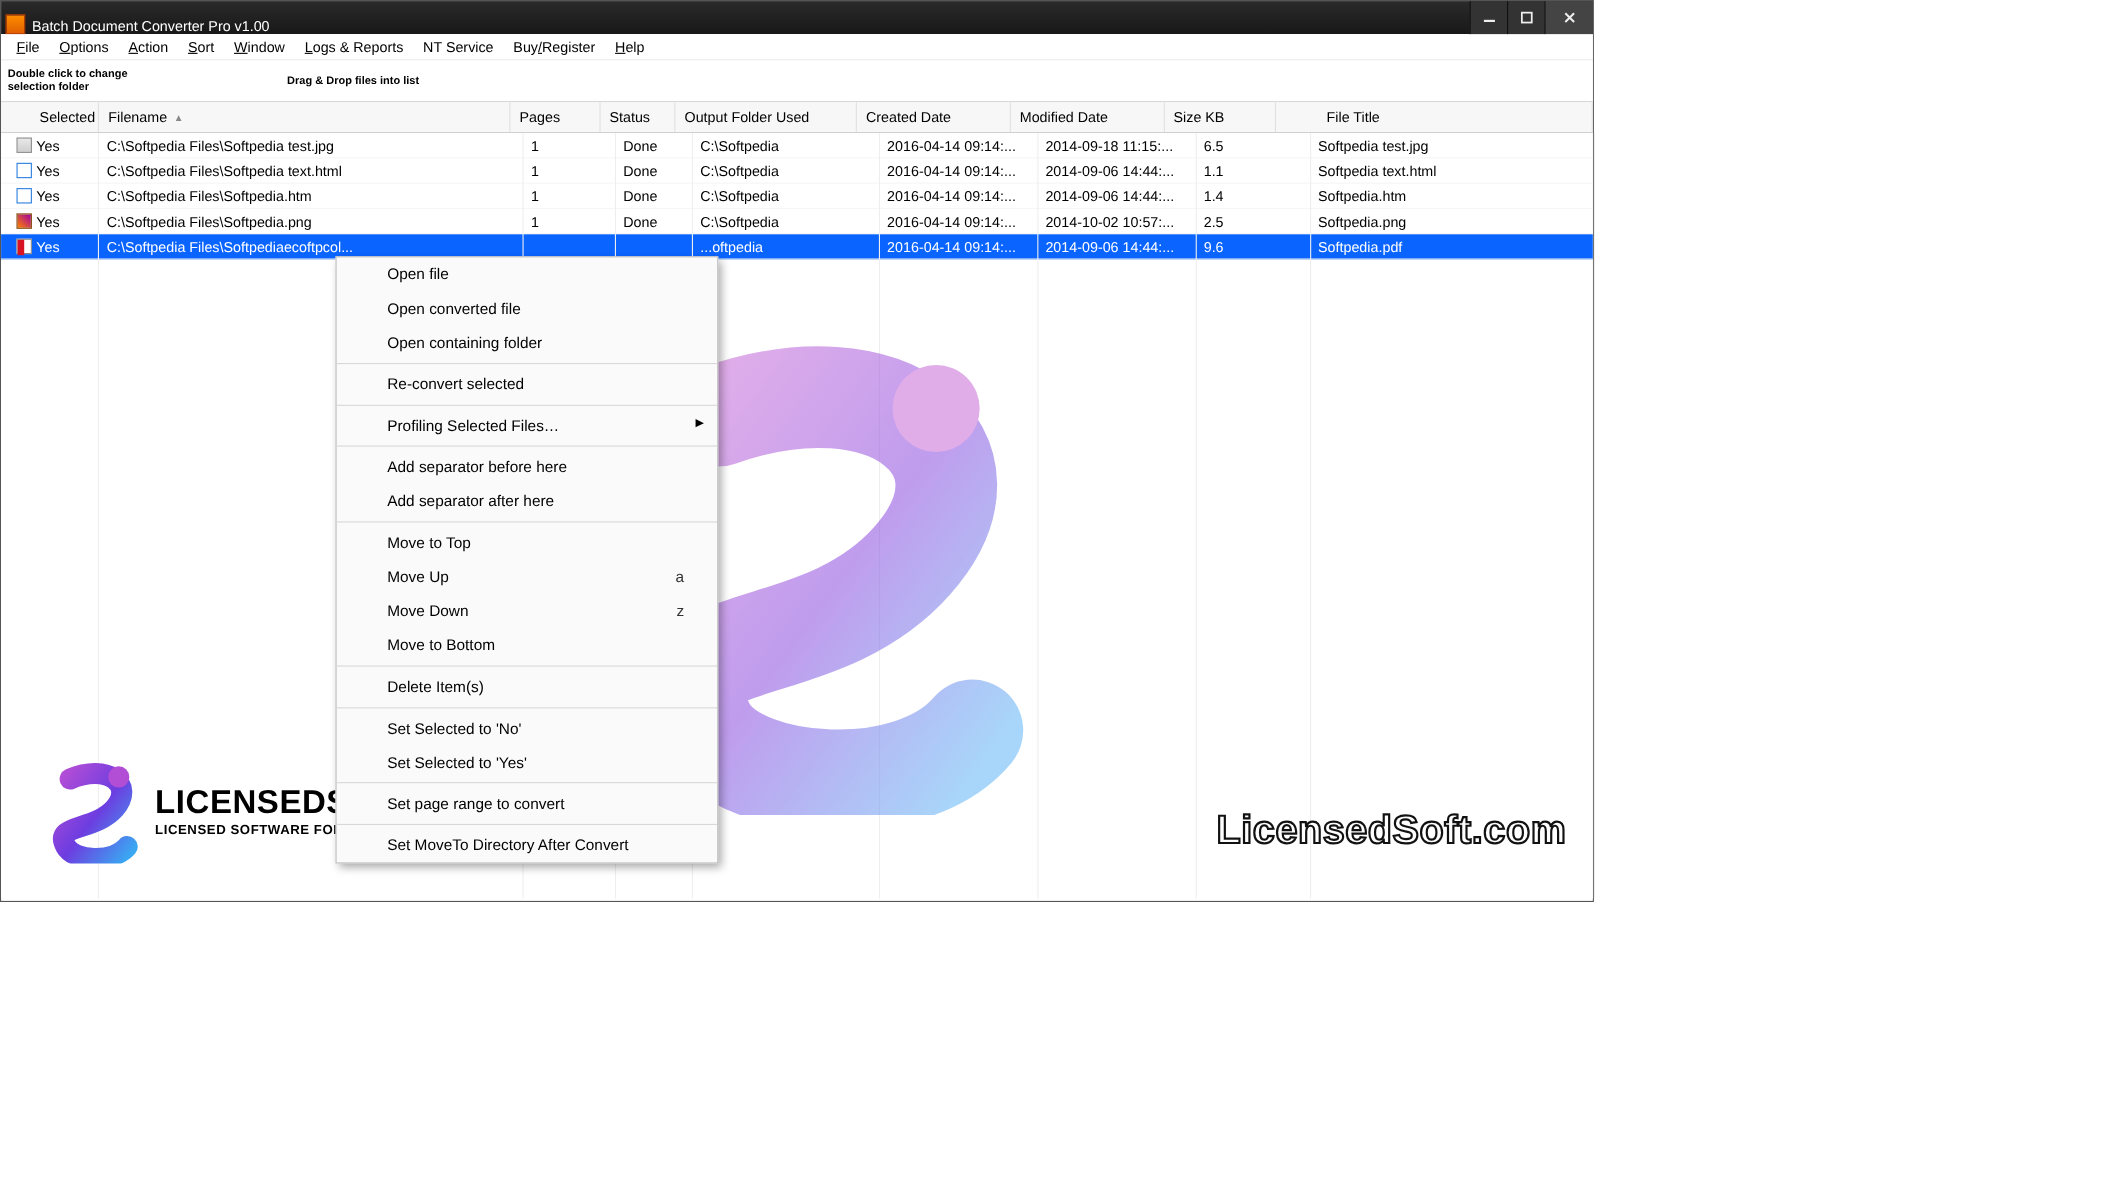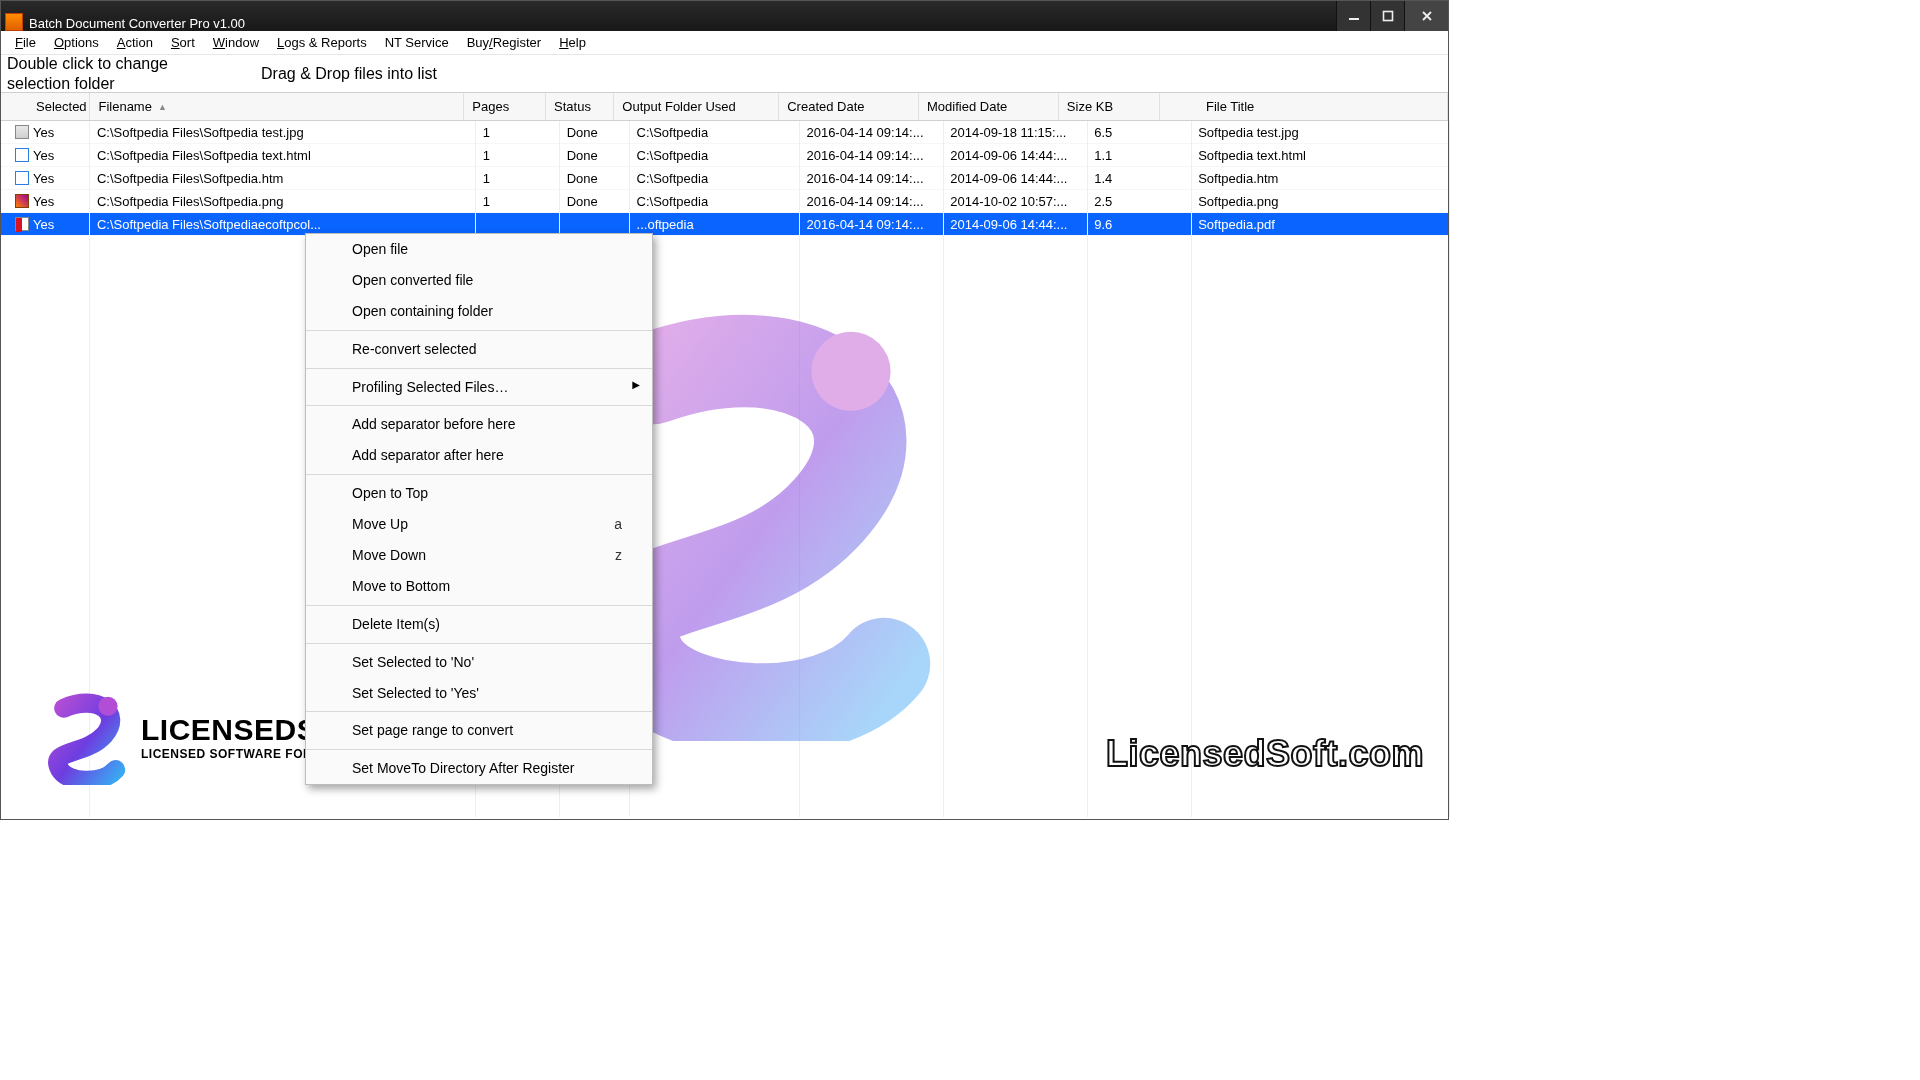--- a/index.html
+++ b/index.html
@@ -60,21 +60,22 @@
   cursor: pointer;
   font-size: 13px;
 }
 .menuitem .ul { text-decoration: underline; }
 .hintbar {
   height: 38px;
   display: flex;
   align-items: center;
   border-bottom: 1px solid #d0d0d0;
   background: #fff;
-  font-size: 16px;
+  font-size: 10px;
+  font-weight: bold;
 }
 .hint-left { width: 260px; padding: 2px 6px; line-height: 1.2; }
 .hint-mid { flex: 1; }
 .table-header {
   height: 28px;
   display: flex;
   background: #f7f7f7;
   border-bottom: 1px solid #d0d0d0;
   font-size: 13px;
 }
@@ -364,33 +365,33 @@
       <div class="ctx-item">Open converted file</div>
       <div class="ctx-item">Open containing folder</div>
       <div class="ctx-sep"></div>
       <div class="ctx-item">Re-convert selected</div>
       <div class="ctx-sep"></div>
       <div class="ctx-item">Profiling Selected Files…<span class="arrow">▶</span></div>
       <div class="ctx-sep"></div>
       <div class="ctx-item">Add separator before here</div>
       <div class="ctx-item">Add separator after here</div>
       <div class="ctx-sep"></div>
-      <div class="ctx-item">Open to Top</div>
+      <div class="ctx-item">Move to Top</div>
       <div class="ctx-item">Move Up<span class="sc">a</span></div>
       <div class="ctx-item">Move Down<span class="sc">z</span></div>
       <div class="ctx-item">Move to Bottom</div>
       <div class="ctx-sep"></div>
       <div class="ctx-item">Delete Item(s)</div>
       <div class="ctx-sep"></div>
       <div class="ctx-item">Set Selected to 'No'</div>
       <div class="ctx-item">Set Selected to 'Yes'</div>
       <div class="ctx-sep"></div>
       <div class="ctx-item">Set page range to convert</div>
       <div class="ctx-sep"></div>
-      <div class="ctx-item">Set MoveTo Directory After Register</div>
+      <div class="ctx-item">Set MoveTo Directory After Convert</div>
     </div>
 
   <div class="wm-logo">
     <svg class="s-logo" viewBox="0 0 100 100">
       <defs>
         <linearGradient id="sg2" x1="0" y1="0" x2="1" y2="1">
           <stop offset="0" stop-color="#b24dd6"></stop>
           <stop offset=".5" stop-color="#6d3de0"></stop>
           <stop offset="1" stop-color="#3aa7f2"></stop>
         </linearGradient>

